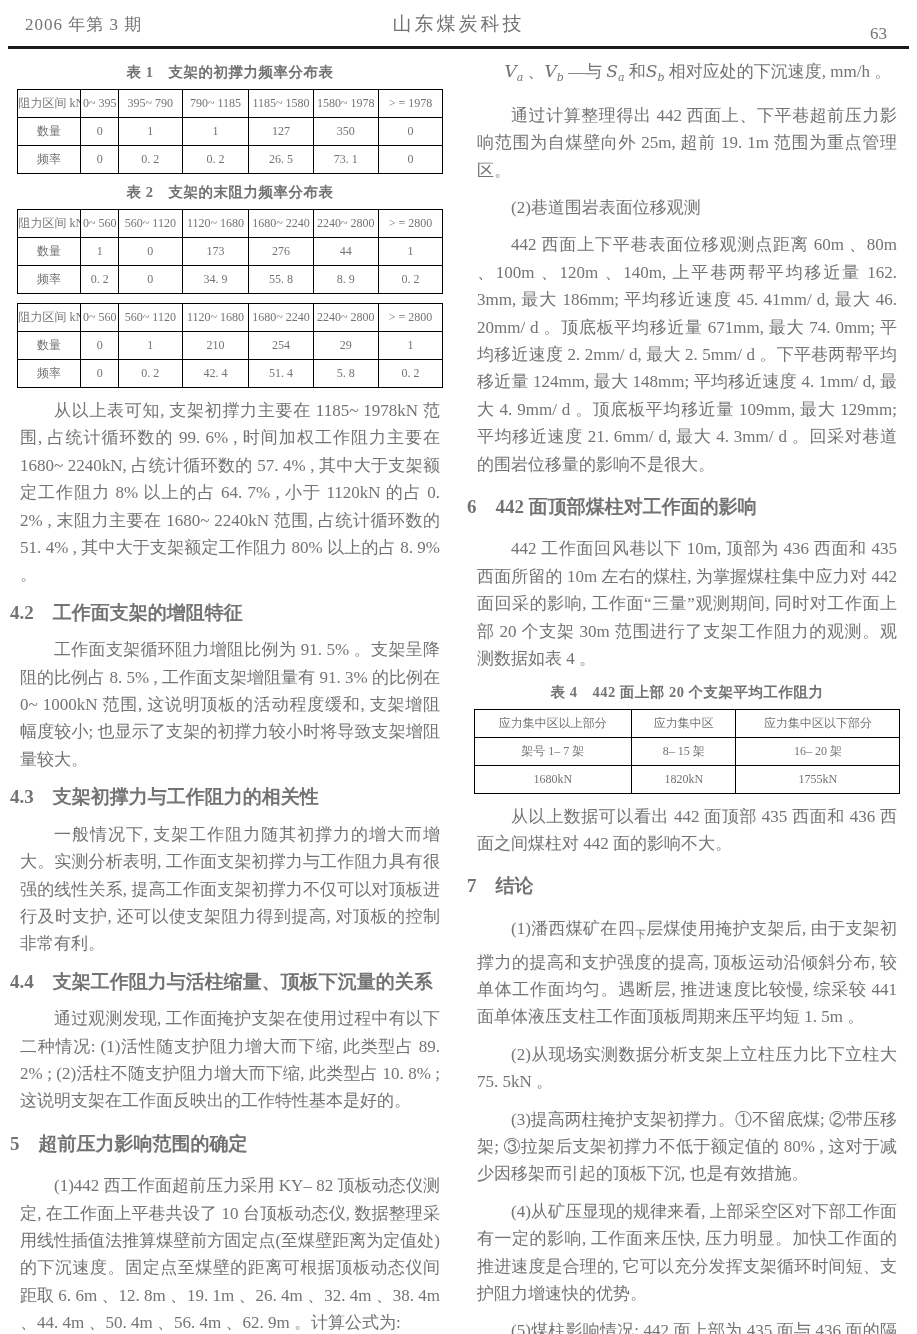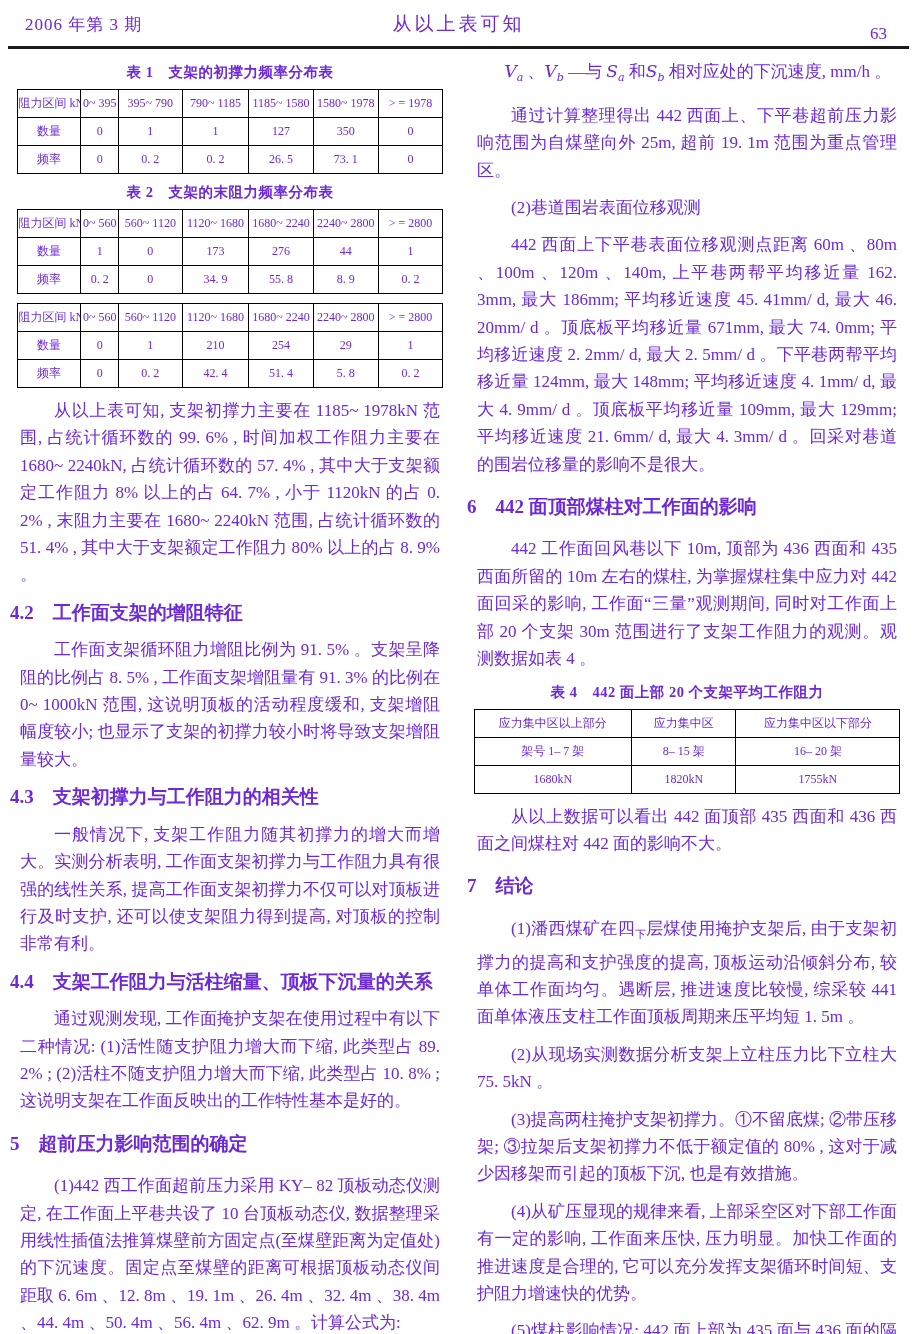--- a/index.html
+++ b/index.html
@@ -1,17 +1,17 @@
 <!DOCTYPE html>
 <html><head>
 <meta charset="utf-8">
 <style>
   html,body{margin:0;padding:0;background:#f7f7f5;}
   .page{position:relative;width:917px;height:1334px;background:#ffffff;margin:0 auto;
-        font-family:"Liberation Serif",serif;color:#6d28d9;overflow:hidden;}
+        font-family:"Liberation Serif",serif;color:#737373;overflow:hidden;}
   
   .hdr-issue{position:absolute;left:25px;top:13px;font-size:17px;letter-spacing:1px;}
   .hdr-journal{position:absolute;left:0;right:0;top:11px;text-align:center;font-size:19px;letter-spacing:3px;}
   .hdr-page{position:absolute;right:30px;top:24px;font-size:17px;}
   .hdr-rule{position:absolute;left:8px;right:8px;top:46px;border-top:3px solid #1a1a1a;}
   
   .col{position:absolute;top:58px;width:440px;}
   .col-left{left:10px;}
   .col-right{left:467px;}
   
@@ -35,21 +35,21 @@
   
   .author-block{border-top:2.2px solid #222;border-bottom:2.2px solid #222;margin-top:14px;padding:13px 0 16px;}
   .author-block p{font-size:17px;line-height:27.4px;margin:0;text-align:justify;}
 </style>
 </head>
 <body>
 
 <div class="page">
 
   <div class="hdr-issue">2006 年第 3 期</div>
-  <div class="hdr-journal">从以上表可知</div>
+  <div class="hdr-journal">山东煤炭科技</div>
   <div class="hdr-page">63</div>
   <div class="hdr-rule"></div>
 
   <div class="col col-left">
 
     <div class="tbl-title">表 1　支架的初撑力频率分布表</div>
     <table class="dtable">
       <colgroup>
           <col style="width:15%">
           <col style="width:8.8%">

